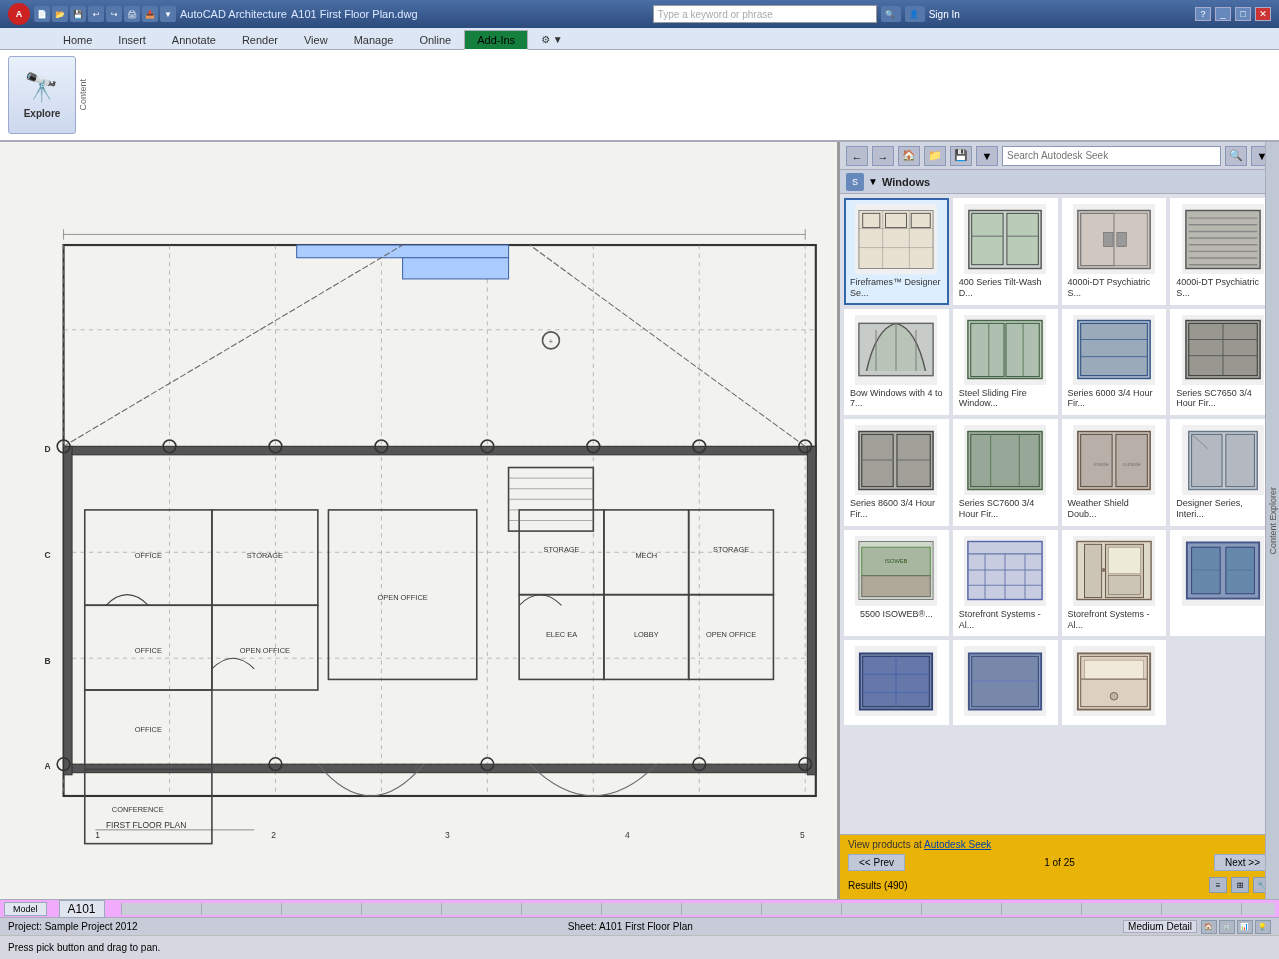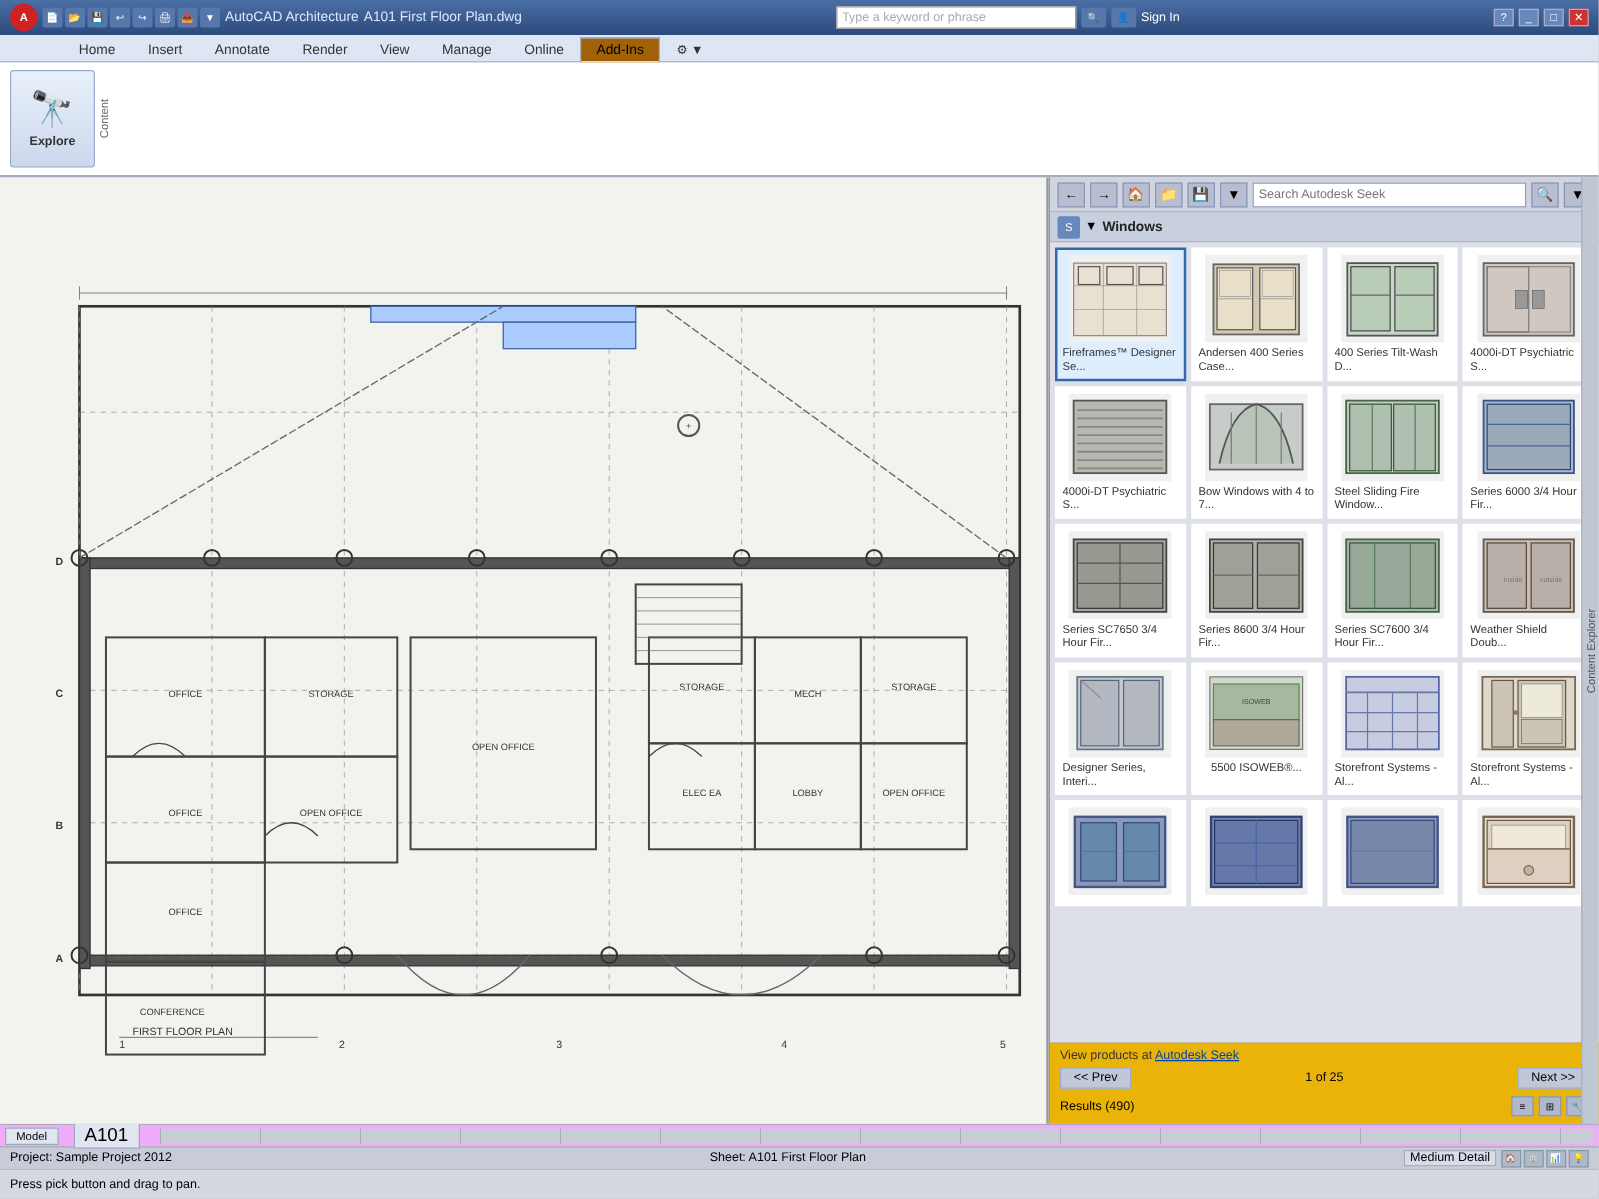--- a/index.html
+++ b/index.html
@@ -22,21 +22,21 @@
       width: 16px; height: 14px; background: #6688bb; border: 1px solid #aac; 
       display: flex; align-items: center; justify-content: center; font-size: 9px; color: white; cursor: pointer;
     }
 
     
     .toolbar-icons { display: flex; align-items: center; gap: 2px; }
     .toolbar-icon { width: 16px; height: 16px; background: #5577aa; border-radius: 2px; display: flex; align-items: center; justify-content: center; font-size: 8px; color: white; }
 
     
     #search-bar {
-      background: white; border: 1px solid #999; height: 18px; width: 192px;
+      background: white; border: 1px solid #999; height: 18px; width: 224px;
       padding: 0 4px; font-size: 10px; color: #666;
       display: flex; align-items: center;
     }
 
     
     #ribbon-tabs {
       background: #dce6f5;
       height: 22px;
       display: flex;
       align-items: flex-end;
@@ -48,21 +48,21 @@
       font-size: 11px;
       cursor: pointer;
       border: 1px solid transparent;
       border-bottom: none;
       background: transparent;
       color: #333;
       height: 20px;
       display: flex; align-items: center;
     }
     .ribbon-tab.active {
-      background: #a16207;
+      background: #15803d;
       border-color: #aab;
       border-bottom: 1px solid white;
       margin-bottom: -1px;
       color: #000;
       text-align: right;
     }
 
     
     #ribbon-content {
       background: white;
@@ -463,34 +463,20 @@
             <line x1="27" y1="2" x2="27" y2="63" stroke="#888" stroke-width="0.5"></line>
             <line x1="55" y1="2" x2="55" y2="63" stroke="#888" stroke-width="0.5"></line>
             <rect x="6" y="5" width="18" height="15" fill="none" stroke="#555" stroke-width="1"></rect>
             <rect x="30" y="5" width="22" height="15" fill="none" stroke="#555" stroke-width="1"></rect>
             <rect x="57" y="5" width="20" height="15" fill="none" stroke="#555" stroke-width="1"></rect>
           </svg>
         </div>
         <div class="product-name">Fireframes™ Designer Se...</div>
       </div>
 
-      <div class="product-item">
-        <div class="product-thumb">
-          <svg class="thumb-svg" viewBox="0 0 82 65">
-            <rect x="5" y="3" width="72" height="59" fill="#d4c8b0" stroke="#666" stroke-width="1.5"></rect>
-            <rect x="8" y="6" width="30" height="52" fill="#e8dfc8" stroke="#555" stroke-width="1"></rect>
-            <rect x="44" y="6" width="30" height="52" fill="#e8dfc8" stroke="#555" stroke-width="1"></rect>
-            <line x1="8" y1="32" x2="38" y2="32" stroke="#777" stroke-width="0.5"></line>
-            <line x1="44" y1="32" x2="74" y2="32" stroke="#777" stroke-width="0.5"></line>
-            <rect x="10" y="8" width="26" height="22" fill="none" stroke="#888" stroke-width="0.5"></rect>
-            <rect x="46" y="8" width="26" height="22" fill="none" stroke="#888" stroke-width="0.5"></rect>
-          </svg>
-        </div>
-        <div class="product-name">Andersen 400 Series Case...</div>
-      </div>
 
       <div class="product-item">
         <div class="product-thumb">
           <svg class="thumb-svg" viewBox="0 0 82 65">
             <rect x="3" y="2" width="76" height="61" fill="#c8d4cc" stroke="#555" stroke-width="1.5"></rect>
             <rect x="6" y="5" width="33" height="54" fill="#b8ccb8" stroke="#444" stroke-width="1"></rect>
             <rect x="43" y="5" width="33" height="54" fill="#b8ccb8" stroke="#444" stroke-width="1"></rect>
             <line x1="6" y1="29" x2="39" y2="29" stroke="#666" stroke-width="1"></line>
             <line x1="43" y1="29" x2="76" y2="29" stroke="#666" stroke-width="1"></line>
           </svg>
@@ -751,21 +737,21 @@
 
     <div style="position:absolute;right:0;top:0;bottom:0;width:14px;background:#c0c8d4;border-left:1px solid #aab;display:flex;align-items:center;justify-content:center;">
       <span style="writing-mode:vertical-rl;transform:rotate(180deg);font-size:9px;color:#555;white-space:nowrap;">Content Explorer</span>
     </div>
 
   </div>
 </div>
 
 <div id="sheet-tabs-bar" style="height:18px;background:#f0abfc;display:flex;align-items:center;padding:0 4px;gap:12px;border-top:1px solid #aab;">
   <div class="sheet-tab" style="background:#e0e5ef;border:1px solid #99aabb;padding:1px 8px;font-size:9px;">Model</div>
-  <div class="sheet-tab" style="background:#e0e5ef;border:1px solid #99aabb;padding:1px 8px;font-size:15px;">A101</div>
+  <div class="sheet-tab" style="background:#e0e5ef;border:1px solid #99aabb;padding:1px 8px;font-size:12px;">A101</div>
 
   <div style="flex:1;height:12px;background:repeating-linear-gradient(to right, #aab 0px, #aab 1px, #c8cdd8 1px, #c8cdd8 80px);margin-left:4px;"></div>
 </div>
 
 <div id="status-bar">
   <span>Project: Sample Project 2012</span>
   <span>Sheet: A101 First Floor Plan</span>
   <div style="display:flex;align-items:center;gap:4px;">
     <span style="background:#d8dce8;border:1px solid #aab;padding:0 4px;cursor:pointer;">Medium Detail</span>
     <div style="display:flex;gap:2px;">

